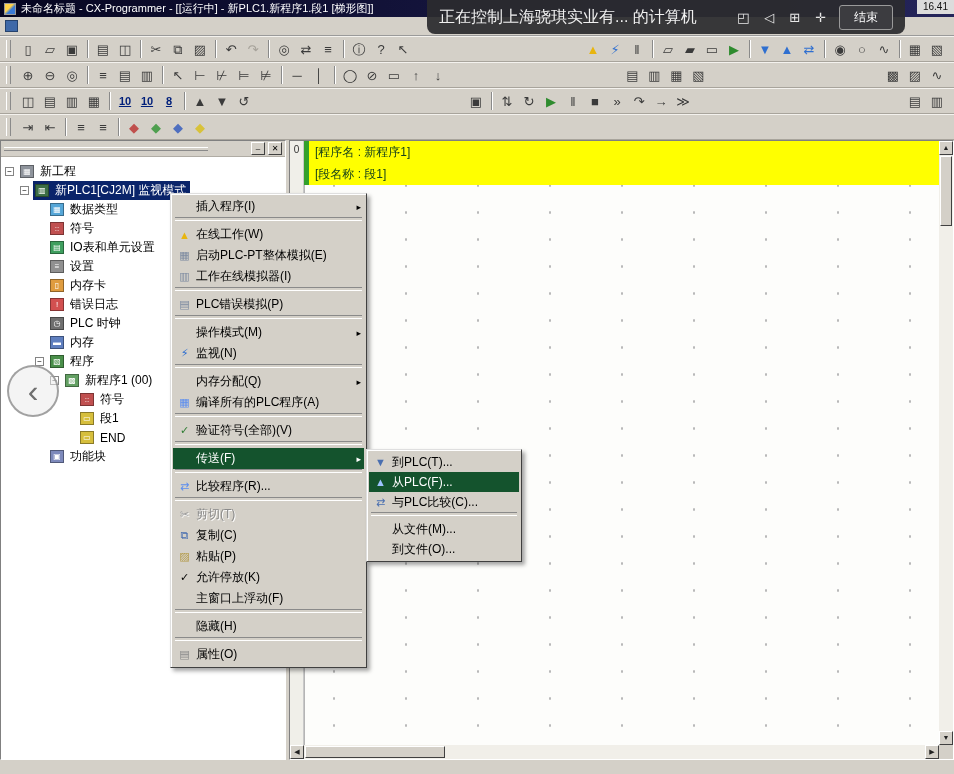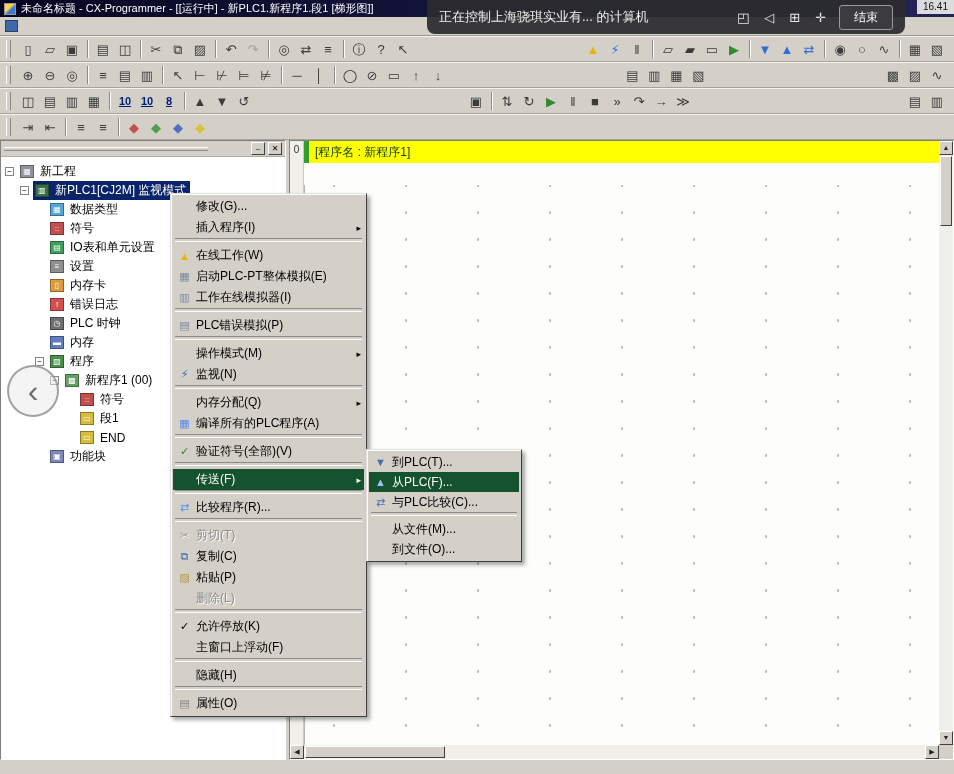--- a/index.html
+++ b/index.html
@@ -67,21 +67,21 @@
 .cm-icon{width:17px;text-align:center;font-size:11px;flex:0 0 auto}
 .cm-label{flex:1;padding-left:3px}
 .cm-arrow{width:10px;text-align:right;font-size:9px;flex:0 0 auto}
 .cm-item.hl{background:#14532d;color:#fff}
 .cm-item.disabled{color:#8a8a8a;text-shadow:1px 1px 0 #fff}
 .cm-item.sep{margin-bottom:7px}
 .cm-item.sep::after{content:"";position:absolute;left:2px;right:2px;bottom:-4px;height:2px;border-top:1px solid #8a8a8a;border-bottom:1px solid #fff}
 
 
 .remote{position:absolute;left:427px;top:0;width:478px;height:34px;background:rgba(43,43,46,.93);border-radius:0 0 8px 8px;display:flex;align-items:center;gap:13px;padding:0 12px;color:#f0f0f0;z-index:90}
-.rtext{flex:1;font-size:13px;white-space:nowrap;overflow:hidden}
+.rtext{flex:1;font-size:16px;white-space:nowrap;overflow:hidden}
 .ricons{display:flex;gap:15px}
 .ricon{font-size:13px;color:#e8e8e8}
 .rend{background:#3c3c40;color:#fff;border:1px solid #9a9a9a;border-radius:3px;padding:3px 14px;font-size:12px;font-family:inherit}
 
 
 .backnav{position:absolute;left:7px;top:365px;width:52px;height:52px;border-radius:50%;background:rgba(235,235,235,.55);border:2px solid rgba(140,140,140,.8);display:flex;align-items:center;justify-content:center;z-index:95;color:#6f6f6f;font-size:32px;line-height:1}
 </style>
 </head>
 <body>
 
@@ -499,42 +499,38 @@
     </div>
 </div>
 
 <div class="splitter"></div>
 
 <div class="editor">
   <div class="gutter">
     <span>0</span>
   </div>
   <div class="banner b1">[程序名 : 新程序1]</div>
+  <div class="banner b2">[段名称 : 段1]</div>
   <div class="ladder">
     <div class="cursor-cell"></div>
   </div>
   <div class="vscroll">
     <div class="sbtn">▲</div>
     <div class="vthumb"></div>
     <div class="sbtn" style="margin-top:auto">▼</div>
   </div>
   <div class="hscroll">
     <div class="sbtn">◀</div>
     <div class="hthumb"></div>
     <div class="sbtn" style="margin-left:auto">▶</div>
   </div>
   <div class="scorner"></div>
 </div>
 
 <div class="ctxmenu">
-    <div class="cm-item">
-    <span class="cm-icon"></span>
-    <span class="cm-label">修改(G)...</span>
-    <span class="cm-arrow"></span>
-  </div>
     <div class="cm-item sep">
     <span class="cm-icon"></span>
     <span class="cm-label">插入程序(I)</span>
     <span class="cm-arrow">▸</span>
   </div>
     <div class="cm-item">
     <span class="cm-icon" style="color: rgb(232, 181, 15);">▲</span>
     <span class="cm-label">在线工作(W)</span>
     <span class="cm-arrow"></span>
   </div>
@@ -594,25 +590,20 @@
     <span class="cm-arrow"></span>
   </div>
     <div class="cm-item">
     <span class="cm-icon" style="color: rgb(74, 111, 176);">⧉</span>
     <span class="cm-label">复制(C)</span>
     <span class="cm-arrow"></span>
   </div>
     <div class="cm-item">
     <span class="cm-icon" style="color: rgb(180, 155, 74);">▨</span>
     <span class="cm-label">粘贴(P)</span>
-    <span class="cm-arrow"></span>
-  </div>
-    <div class="cm-item disabled sep">
-    <span class="cm-icon"></span>
-    <span class="cm-label">删除(L)</span>
     <span class="cm-arrow"></span>
   </div>
     <div class="cm-item">
     <span class="cm-icon" style="color: rgb(0, 0, 0);">✓</span>
     <span class="cm-label">允许停放(K)</span>
     <span class="cm-arrow"></span>
   </div>
     <div class="cm-item sep">
     <span class="cm-icon"></span>
     <span class="cm-label">主窗口上浮动(F)</span>

